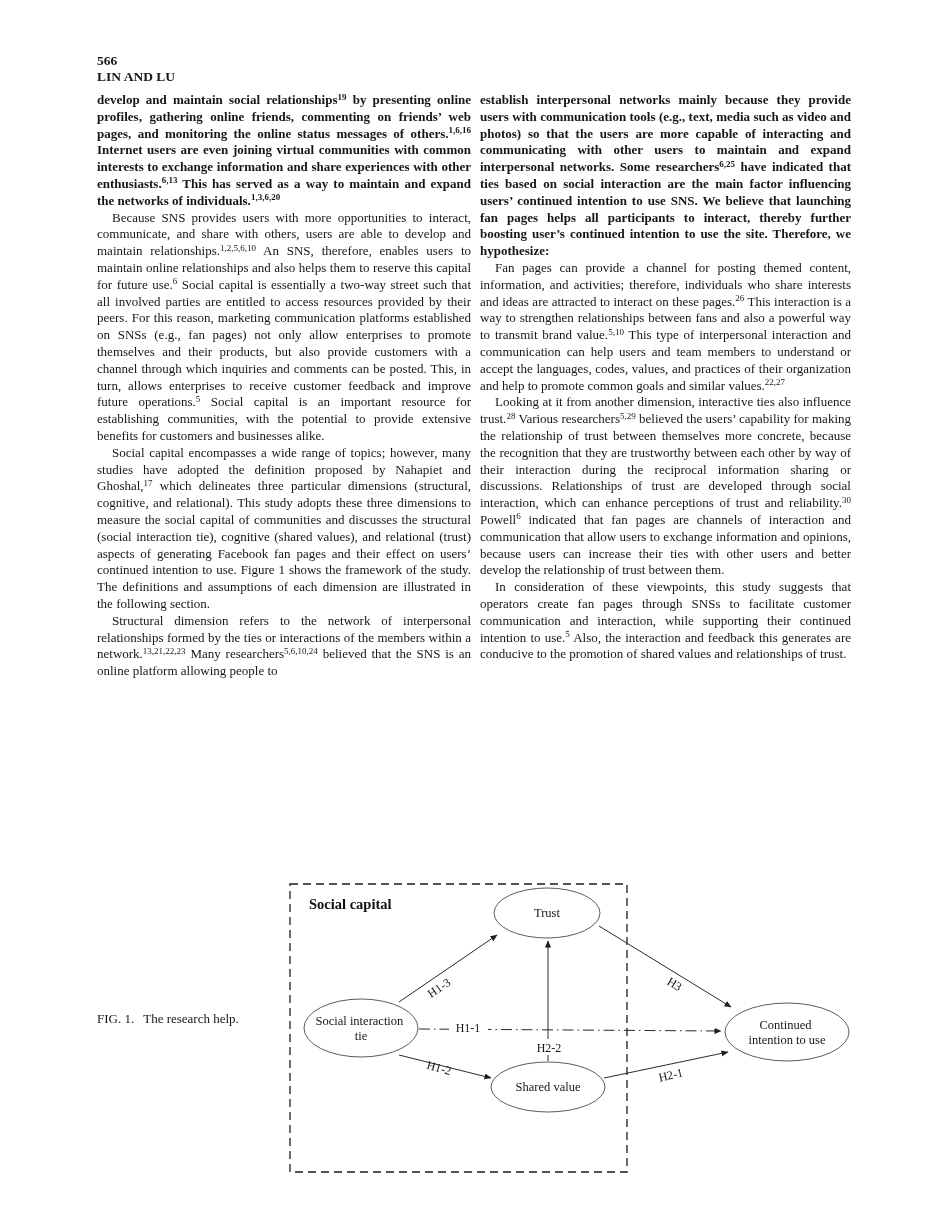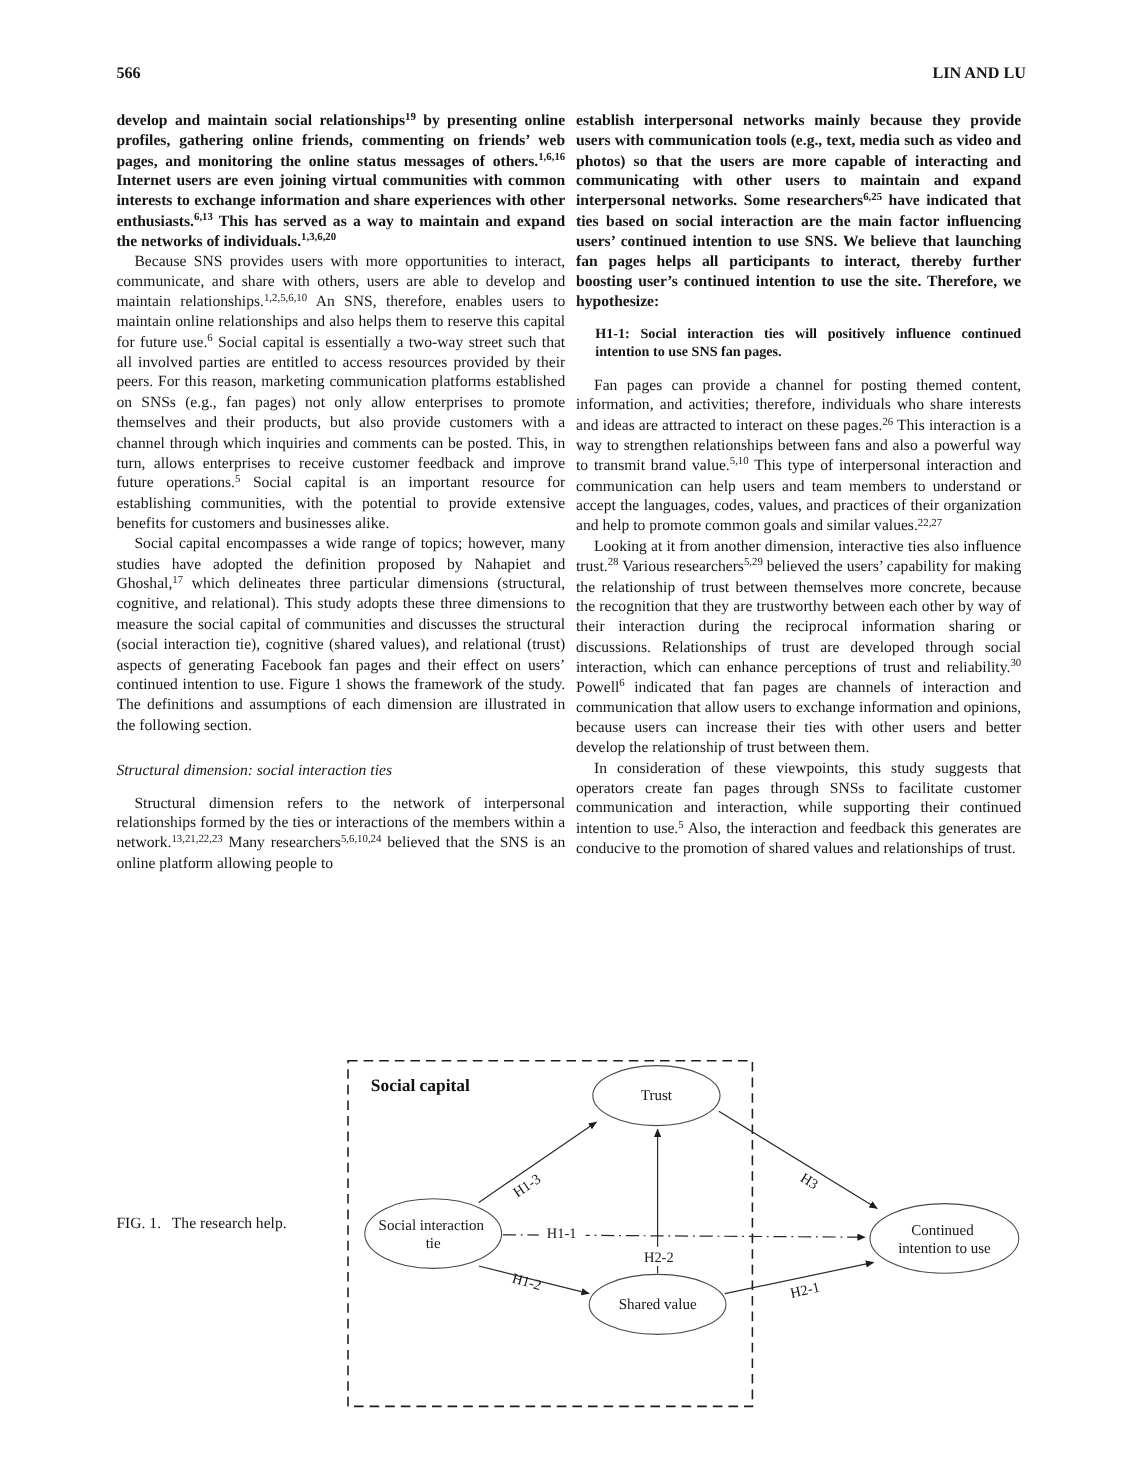--- a/index.html
+++ b/index.html
@@ -5,21 +5,21 @@
   * { margin:0; padding:0; box-sizing:border-box; }
   html,body { background:#ffffff; }
   body {
     width:952px; height:1232px; position:relative;
     font-family:"Liberation Serif","DejaVu Serif",serif;
     color:#161616; -webkit-font-smoothing:antialiased;
   }
   .pagehead {
     position:absolute; top:53px; left:97px; width:758px;
     display:flex; justify-content:space-between;
-    font-weight:bold; font-size:13.5px;
+    font-weight:bold; font-size:13.5px;flex-direction:column;
   }
   .col {
     position:absolute; top:92px;
     font-size:13px; line-height:16.8px; text-align:justify;
   }
   .col-left  { left:97px;  width:374px; }
   .col-right { left:480px; width:371px; }
   .col p { text-indent:15px; }
   .col p.noindent { text-indent:0;font-weight:bold; }
   sup { font-size:9px; line-height:0; vertical-align:baseline; position:relative; top:-4.5px; }
@@ -50,27 +50,25 @@
 
 <header class="pagehead">
   <span>566</span>
   <span>LIN AND LU</span>
 </header>
 
 <div class="col col-left">
   <p class="noindent">develop and maintain social relationships<sup>19</sup> by presenting online profiles, gathering online friends, commenting on friends’ web pages, and monitoring the online status messages of others.<sup>1,6,16</sup> Internet users are even joining virtual communities with common interests to exchange information and share experiences with other enthusiasts.<sup>6,13</sup> This has served as a way to maintain and expand the networks of individuals.<sup>1,3,6,20</sup></p>
   <p>Because SNS provides users with more opportunities to interact, communicate, and share with others, users are able to develop and maintain relationships.<sup>1,2,5,6,10</sup> An SNS, therefore, enables users to maintain online relationships and also helps them to reserve this capital for future use.<sup>6</sup> Social capital is essentially a two-way street such that all involved parties are entitled to access resources provided by their peers. For this reason, marketing communication platforms established on SNSs (e.g., fan pages) not only allow enterprises to promote themselves and their products, but also provide customers with a channel through which inquiries and comments can be posted. This, in turn, allows enterprises to receive customer feedback and improve future operations.<sup>5</sup> Social capital is an important resource for establishing communities, with the potential to provide extensive benefits for customers and businesses alike.</p>
   <p>Social capital encompasses a wide range of topics; however, many studies have adopted the definition proposed by Nahapiet and Ghoshal,<sup>17</sup> which delineates three particular dimensions (structural, cognitive, and relational). This study adopts these three dimensions to measure the social capital of communities and discusses the structural (social interaction tie), cognitive (shared values), and relational (trust) aspects of generating Facebook fan pages and their effect on users’ continued intention to use. Figure 1 shows the framework of the study. The definitions and assumptions of each dimension are illustrated in the following section.</p>
-  <h3 class="subhead">Structural dimension: social interaction ties</h3>
   <p>Structural dimension refers to the network of interpersonal relationships formed by the ties or interactions of the members within a network.<sup>13,21,22,23</sup> Many researchers<sup>5,6,10,24</sup> believed that the SNS is an online platform allowing people to</p>
 </div>
 
 <div class="col col-right">
   <p class="noindent">establish interpersonal networks mainly because they provide users with communication tools (e.g., text, media such as video and photos) so that the users are more capable of interacting and communicating with other users to maintain and expand interpersonal networks. Some researchers<sup>6,25</sup> have indicated that ties based on social interaction are the main factor influencing users’ continued intention to use SNS. We believe that launching fan pages helps all participants to interact, thereby further boosting user’s continued intention to use the site. Therefore, we hypothesize:</p>
-  <p class="hypothesis">H1-1: Social interaction ties will positively influence continued intention to use SNS fan pages.</p>
   <p>Fan pages can provide a channel for posting themed content, information, and activities; therefore, individuals who share interests and ideas are attracted to interact on these pages.<sup>26</sup> This interaction is a way to strengthen relationships between fans and also a powerful way to transmit brand value.<sup>5,10</sup> This type of interpersonal interaction and communication can help users and team members to understand or accept the languages, codes, values, and practices of their organization and help to promote common goals and similar values.<sup>22,27</sup></p>
   <p>Looking at it from another dimension, interactive ties also influence trust.<sup>28</sup> Various researchers<sup>5,29</sup> believed the users’ capability for making the relationship of trust between themselves more concrete, because the recognition that they are trustworthy between each other by way of their interaction during the reciprocal information sharing or discussions. Relationships of trust are developed through social interaction, which can enhance perceptions of trust and reliability.<sup>30</sup> Powell<sup>6</sup> indicated that fan pages are channels of interaction and communication that allow users to exchange information and opinions, because users can increase their ties with other users and better develop the relationship of trust between them.</p>
   <p>In consideration of these viewpoints, this study suggests that operators create fan pages through SNSs to facilitate customer communication and interaction, while supporting their continued intention to use.<sup>5</sup> Also, the interaction and feedback this generates are conducive to the promotion of shared values and relationships of trust.</p>
 </div>
 
 <p class="figure-caption">
   <span class="cap-label">FIG. 1.</span><span class="cap-text">The research help.</span>
 </p>
 
 <div class="diagram-wrap">

